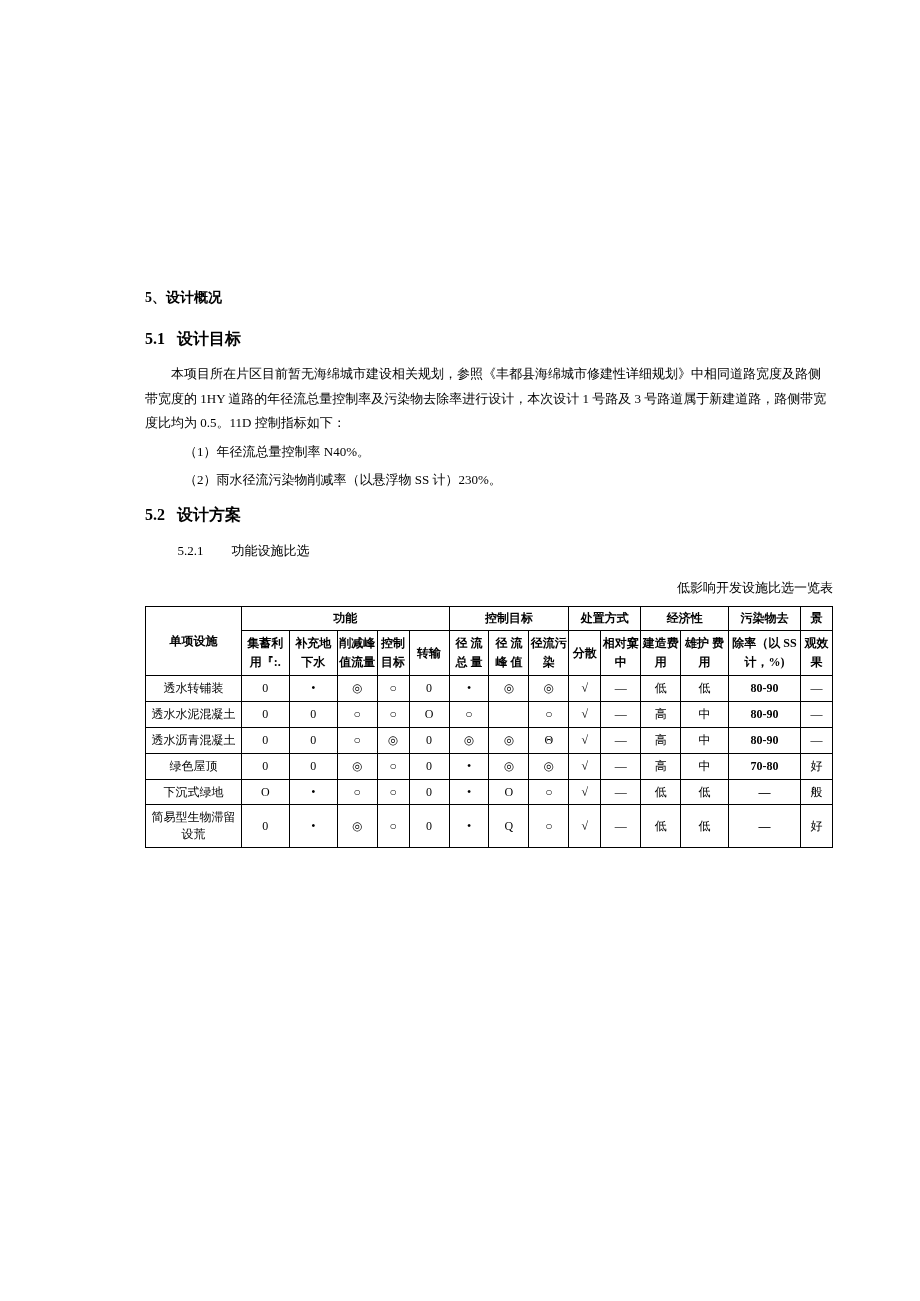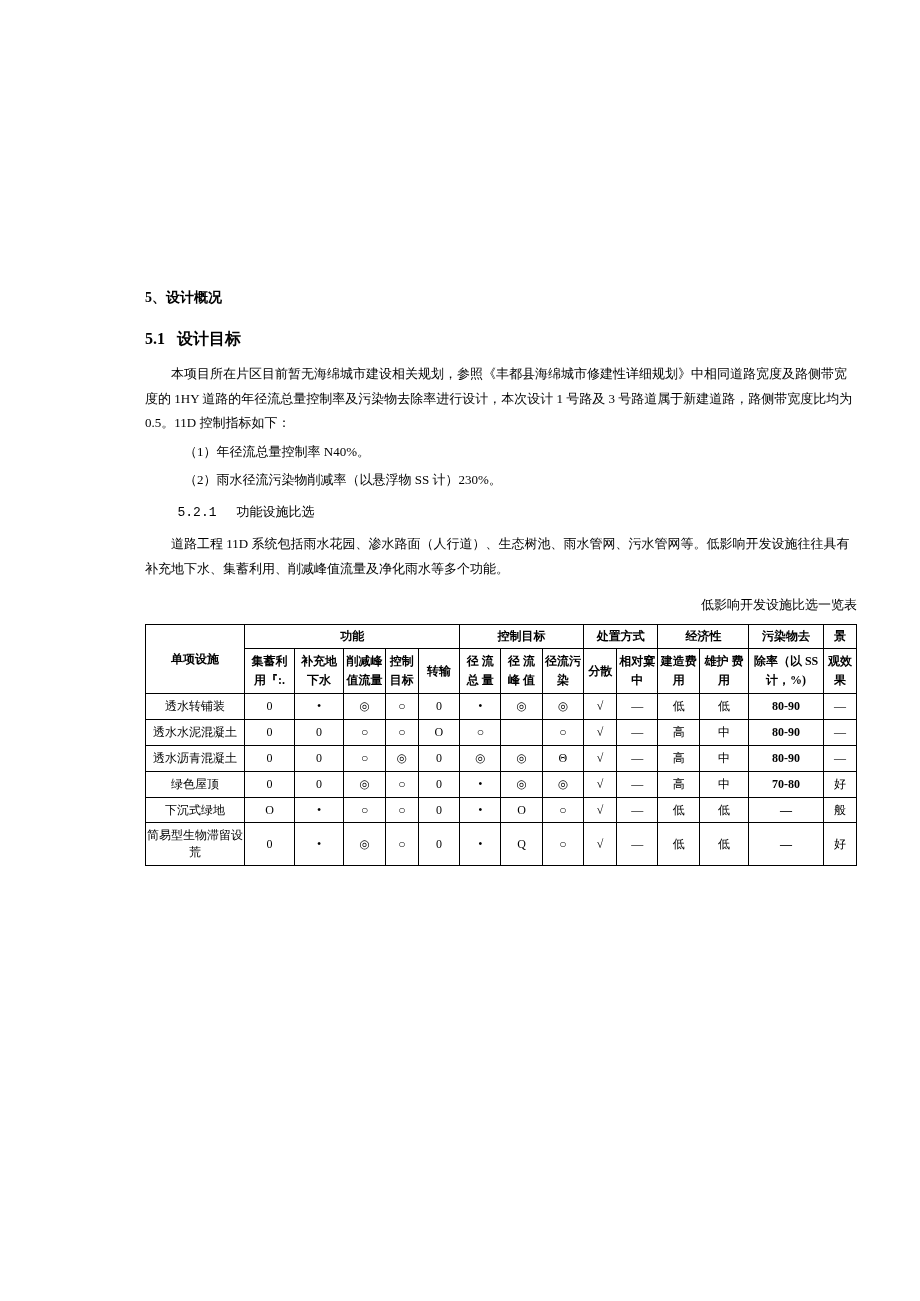--- a/index.html
+++ b/index.html
@@ -7,21 +7,21 @@
       font-family: "SimSun", "宋体", serif;
       font-size: 13px;
       color: #000;
       background: #fff;
       margin: 0;
       padding: 0;
       width: 920px;
       line-height: 1.9;
     }
     .page {
-      padding: 285px 63px 80px 145px;
+      padding: 285px 87px 80px 145px;
     }
     .h-main {
       font-weight: bold;
       font-size: 14px;
       margin: 0 0 12px 0;
     }
     .h-sub {
       font-weight: bold;
       font-size: 16px;
       margin: 8px 0 8px 0;
@@ -32,21 +32,21 @@
       text-indent: 2em;
     }
     .para-indent {
       margin: 0 0 3px 0;
       padding-left: 3em;
     }
     .subsub {
       margin: 8px 0 6px 0;
       padding-left: 2.5em;
     }
-    .subsub .num { margin-right: 20px; font-family: Liberation Mono, monospace; }
+    .subsub .num { margin-right: 28px; }
     .table-title {
       text-align: right;
       margin: 12px 0 6px 0;
     }
     table {
       border-collapse: collapse;
       width: 100%;
       font-size: 12px;
       table-layout: fixed;
     }
@@ -70,26 +70,28 @@
   <div class="h-main">5、设计概况</div>
 
   <div class="h-sub">
     <span class="num">5.1</span><span>设计目标</span>
   </div>
 
   <p class="para">本项目所在片区目前暂无海绵城市建设相关规划，参照《丰都县海绵城市修建性详细规划》中相同道路宽度及路侧带宽度的 1HY 道路的年径流总量控制率及污染物去除率进行设计，本次设计 1 号路及 3 号路道属于新建道路，路侧带宽度比均为 0.5。11D 控制指标如下：</p>
   <p class="para-indent">（1）年径流总量控制率 N40%。</p>
   <p class="para-indent">（2）雨水径流污染物削减率（以悬浮物 SS 计）230%。</p>
 
+  <div class="h-sub">
+    <span class="num">5.2</span><span>设计方案</span>
+  </div>
 
   <div class="subsub">
     <span class="num">5.2.1</span><span>功能设施比选</span>
   </div>
 
-  <p class="para">道路工程 11D 系统包括雨水花园、渗水路面（人行道）、生态树池、雨水管网、污水管网等。低影响开发设施往往具有补充地下水、集蓄利用、削减峰值流量及净化雨水等多个功能。</p>
 
   <div class="table-title">低影响开发设施比选一览表</div>
 
   <table>
     <colgroup>
       <col style="width:12%">
       <col style="width:6%">
         <col style="width:6%">
         <col style="width:5%">
         <col style="width:4%">

